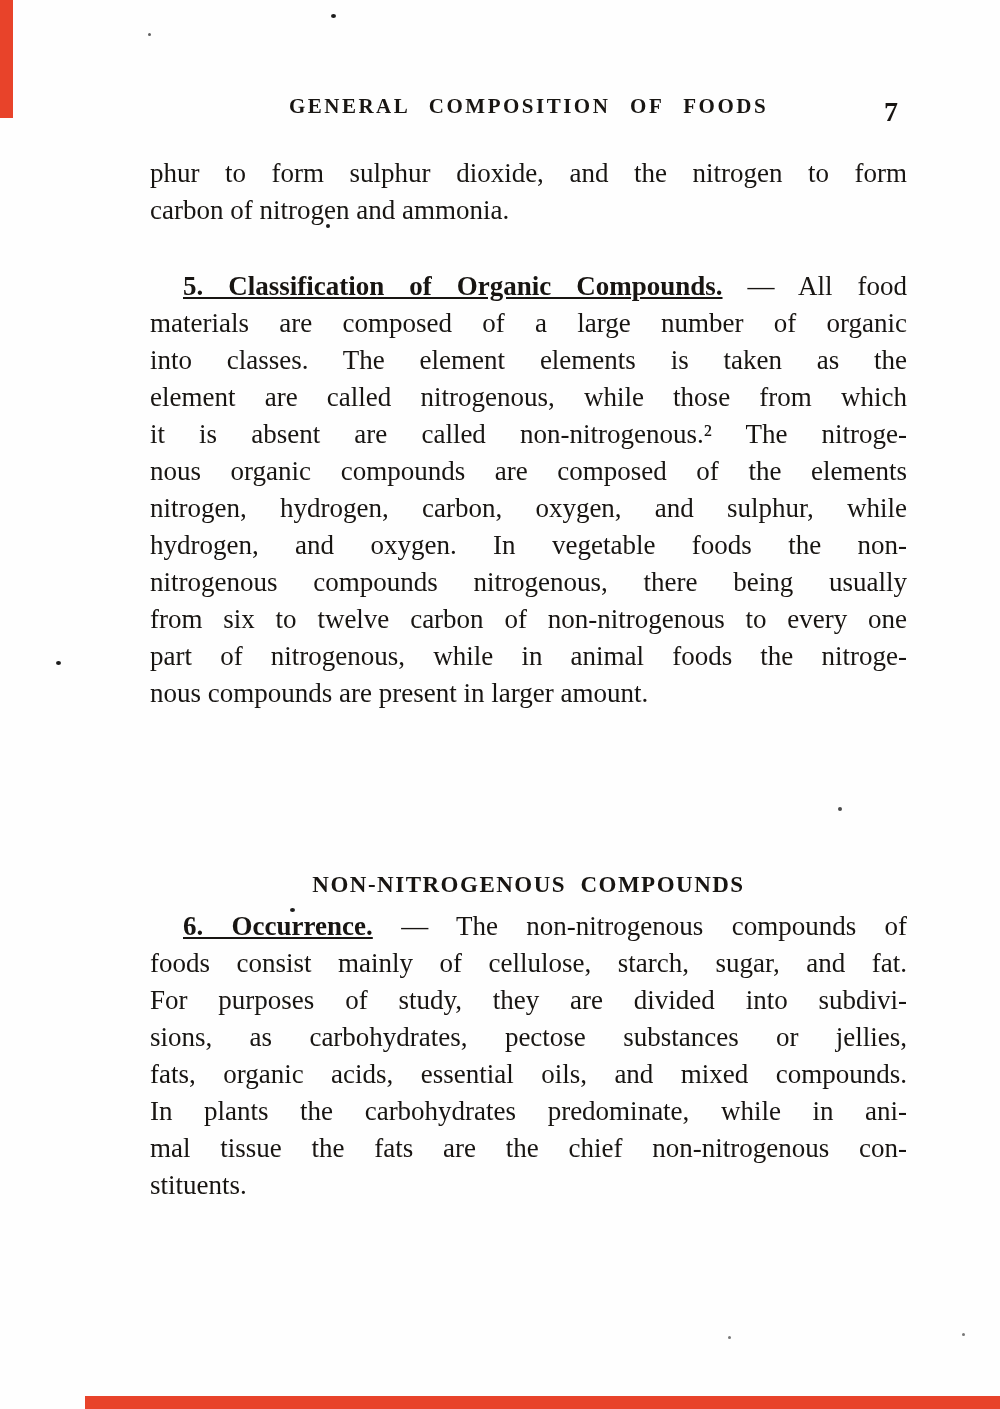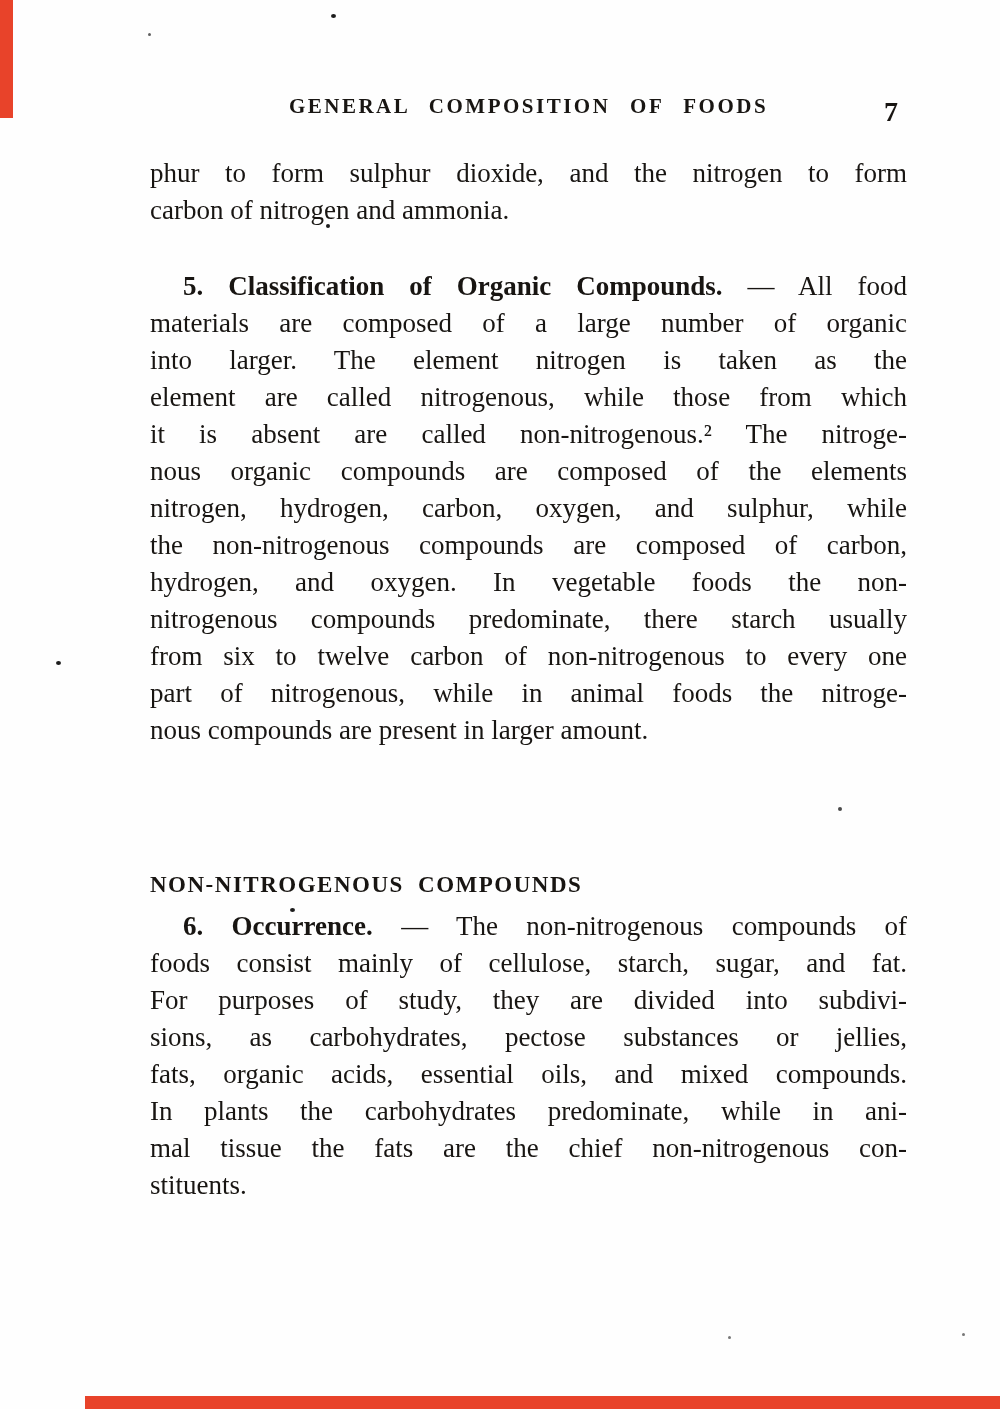--- a/index.html
+++ b/index.html
@@ -37,26 +37,27 @@
     font-size:28px;font-weight:bold;letter-spacing:0;
   }
   
   .text-block{position:absolute;left:150px;width:757px;}
   .line{
     font-size:27px;line-height:37px;
     text-align:justify;text-align-last:justify;
   }
   .line.last{text-align:left;text-align-last:left;}
   .line.indent{text-indent:33px;}
-  .lead{font-weight:bold;}
+  .lead{font-weight:bold;text-decoration:underline;}
   .intro-block{top:155px;}
   .para5-block{top:268px;}
   .para6-block{top:908px;}
   .section-heading{
     position:absolute;top:872px;left:150px;width:757px;
+    text-align:center;
     font-size:23px;font-weight:bold;
     letter-spacing:1.5px;word-spacing:7px;
   }
   
   .speck{position:absolute;background:#1c1c1c;border-radius:50%;}
   .speck.s1{left:331px;top:14px;width:5px;height:4px;}
   .speck.s2{left:148px;top:33px;width:3px;height:3px;opacity:.7;}
   .speck.s3{left:326px;top:224px;width:4px;height:4px;}
   .speck.s4{left:56px;top:661px;width:5px;height:4px;}
   .speck.s5{left:290px;top:908px;width:5px;height:4px;}
@@ -74,28 +75,27 @@
 <div class="page-number">7</div>
 
 <div class="text-block intro-block">
   <div class="line">phur to form sulphur dioxide, and the nitrogen to form</div>
   <div class="line last">carbon of nitrogen and ammonia.</div>
 </div>
 
 <div class="text-block para5-block">
   <div class="line indent"><span class="lead">5. Classification of Organic Compounds.</span><span> — All food</span></div>
   <div class="line">materials are composed of a large number of organic</div>
-  <div class="line">into larger.  The element nitrogen is taken as the</div>
+  <div class="line">into classes.  The element elements is taken as the</div>
   <div class="line">element are called nitrogenous, while those from which</div>
   <div class="line">it is absent are called non-nitrogenous.²  The nitroge-</div>
   <div class="line">nous organic compounds are composed of the elements</div>
   <div class="line">nitrogen, hydrogen, carbon, oxygen, and sulphur, while</div>
-  <div class="line">the non-nitrogenous compounds are composed of carbon,</div>
   <div class="line">hydrogen, and oxygen.  In vegetable foods the non-</div>
-  <div class="line">nitrogenous compounds predominate, there starch usually</div>
+  <div class="line">nitrogenous compounds nitrogenous, there being usually</div>
   <div class="line">from six to twelve carbon of non-nitrogenous to every one</div>
   <div class="line">part of nitrogenous, while in animal foods the nitroge-</div>
   <div class="line last">nous compounds are present in larger amount.</div>
 </div>
 
 <div class="section-heading">NON-NITROGENOUS COMPOUNDS</div>
 
 <div class="text-block para6-block">
   <div class="line indent"><span class="lead">6. Occurrence.</span><span> — The non-nitrogenous compounds of</span></div>
   <div class="line">foods consist mainly of cellulose, starch, sugar, and fat.</div>

